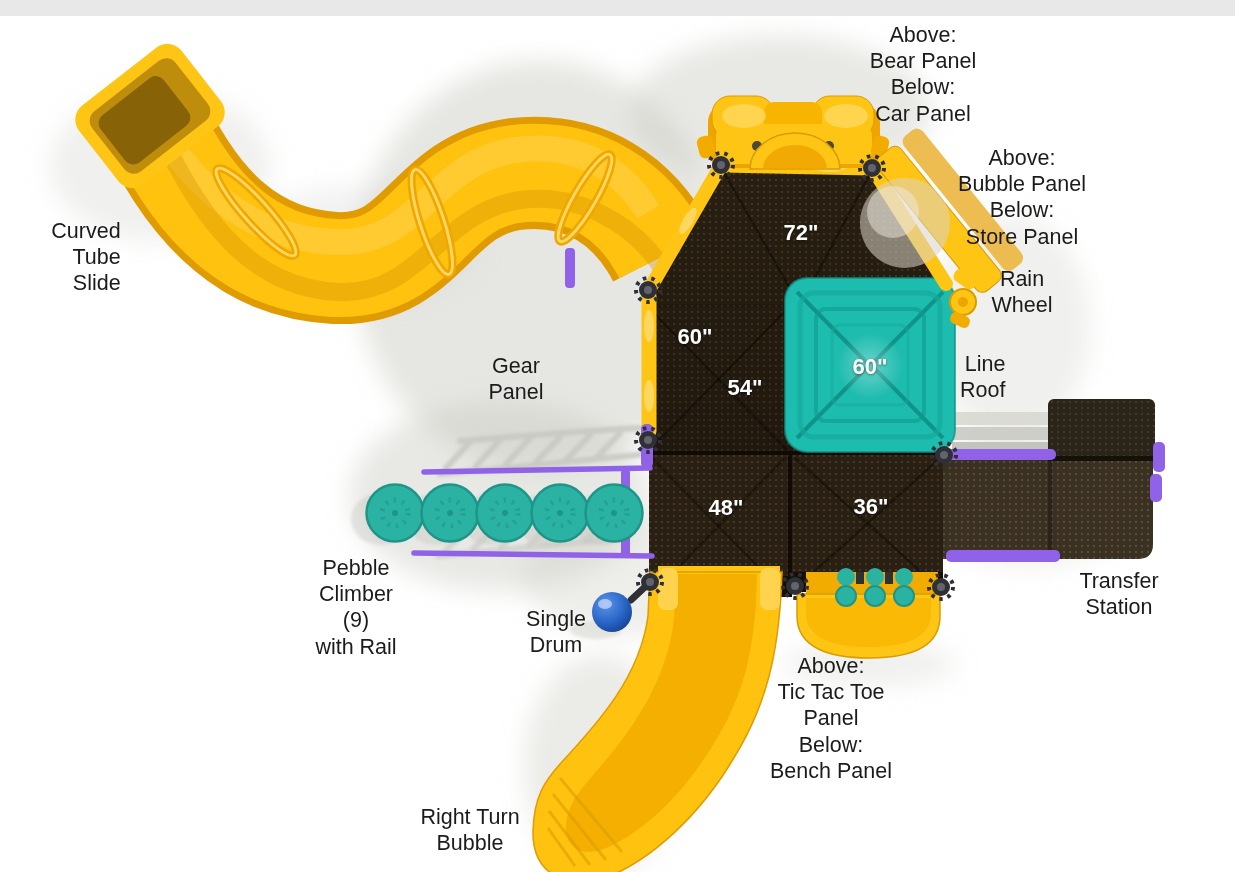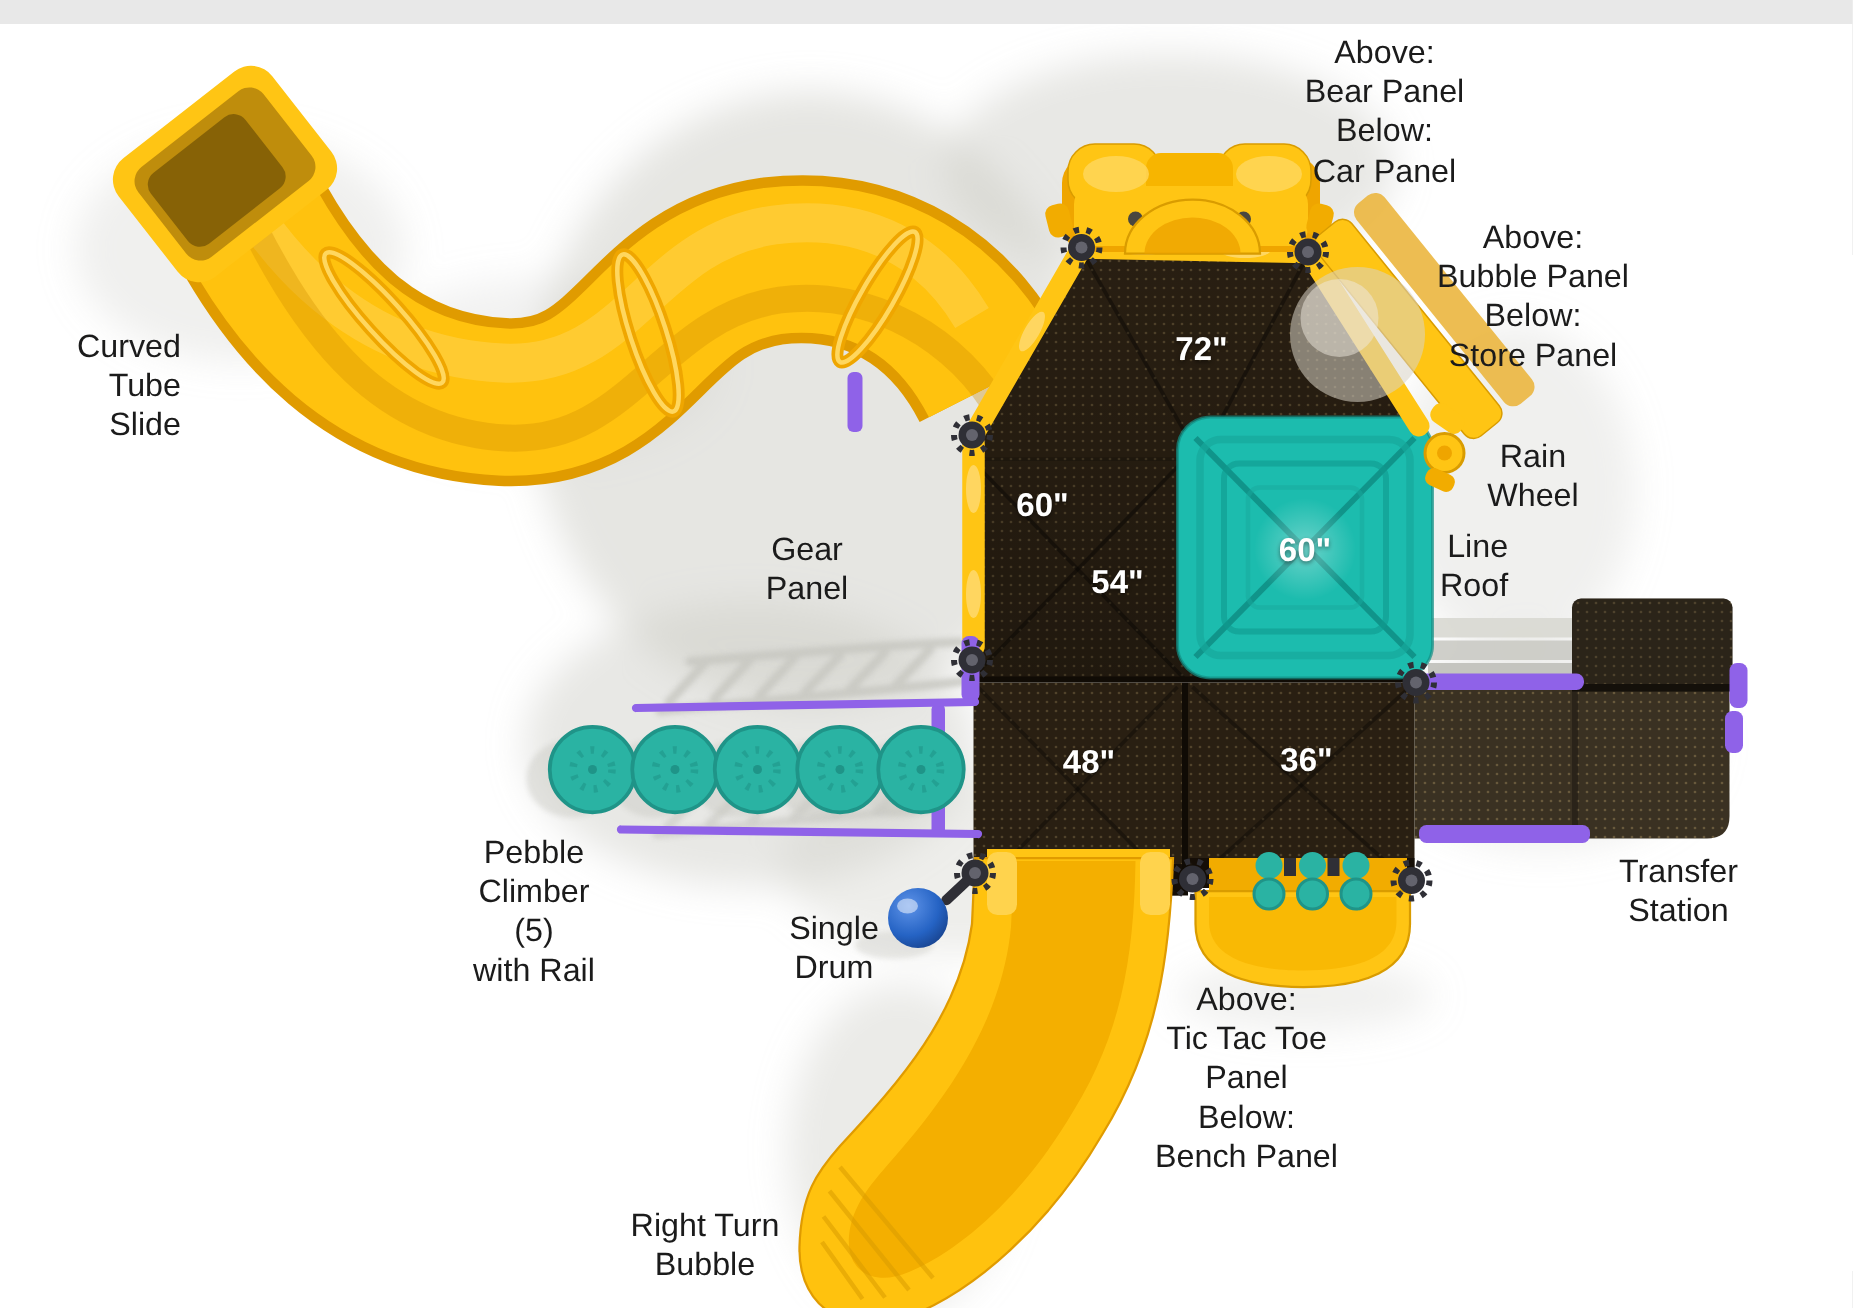--- a/index.html
+++ b/index.html
@@ -357,29 +357,29 @@
 Bear Panel
 Below:
 Car Panel</div>
   <div class="lbl" style="left:1022px;top:129px;">Above:
 Bubble Panel
 Below:
 Store Panel</div>
   <div class="lbl" style="left:86px;top:202px;text-align:right;">Curved
 Tube
 Slide</div>
-  <div class="lbl" style="left:1022px;top:275px;">Rain
+  <div class="lbl" style="left:1022px;top:250px;">Rain
 Wheel</div>
-  <div class="lbl" style="left:538px;top:337px;">Gear
+  <div class="lbl" style="left:516px;top:337px;">Gear
 Panel</div>
   <div class="lbl left" style="left:960px;top:335px;">Line
 Roof</div>
   <div class="lbl" style="left:356px;top:539px;">Pebble
 Climber
-(5)
+(9)
 with Rail</div>
   <div class="lbl" style="left:556px;top:590px;">Single
 Drum</div>
   <div class="lbl" style="left:1119px;top:552px;">Transfer
 Station</div>
   <div class="lbl" style="left:831px;top:637px;">Above:
 Tic Tac Toe
 Panel
 Below:
 Bench Panel</div>

